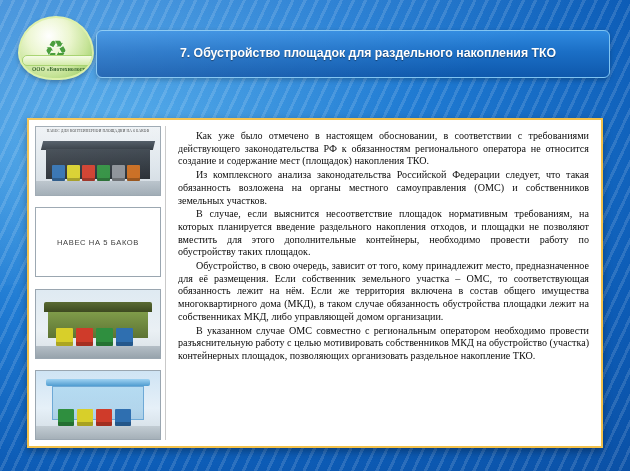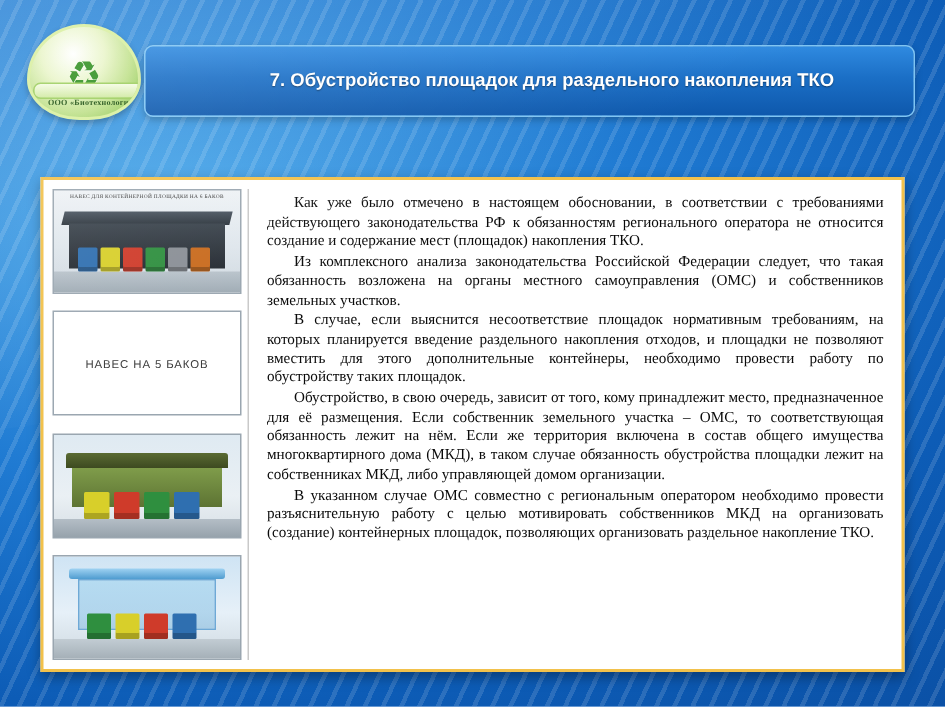--- a/index.html
+++ b/index.html
@@ -389,17 +389,17 @@
 
     </div>
 
     <div class="divider"></div>
 
     <div class="text-col">
       <p>Как уже было отмечено в настоящем обосновании, в соответствии с требованиями действующего законодательства РФ к обязанностям регионального оператора не относится создание и содержание мест (площадок) накопления ТКО.</p>
       <p>Из комплексного анализа законодательства Российской Федерации следует, что такая обязанность возложена на органы местного самоуправления (ОМС) и собственников земельных участков.</p>
       <p>В случае, если выяснится несоответствие площадок нормативным требованиям, на которых планируется введение раздельного накопления отходов, и площадки не позволяют вместить для этого дополнительные контейнеры, необходимо провести работу по обустройству таких площадок.</p>
       <p>Обустройство, в свою очередь, зависит от того, кому принадлежит место, предназначенное для её размещения. Если собственник земельного участка – ОМС, то соответствующая обязанность лежит на нём. Если же территория включена в состав общего имущества многоквартирного дома (МКД), в таком случае обязанность обустройства площадки лежит на собственниках МКД, либо управляющей домом организации.</p>
-      <p>В указанном случае ОМС совместно с региональным оператором необходимо провести разъяснительную работу с целью мотивировать собственников МКД на организовать (создание) контейнерных площадок, позволяющих организовать раздельное накопление ТКО.</p>
+      <p>В указанном случае ОМС совместно с региональным оператором необходимо провести разъяснительную работу с целью мотивировать собственников МКД на обустройство (участка) контейнерных площадок, позволяющих организовать раздельное накопление ТКО.</p>
     </div>
 
   </div>
 </div>
 
 </body></html>

